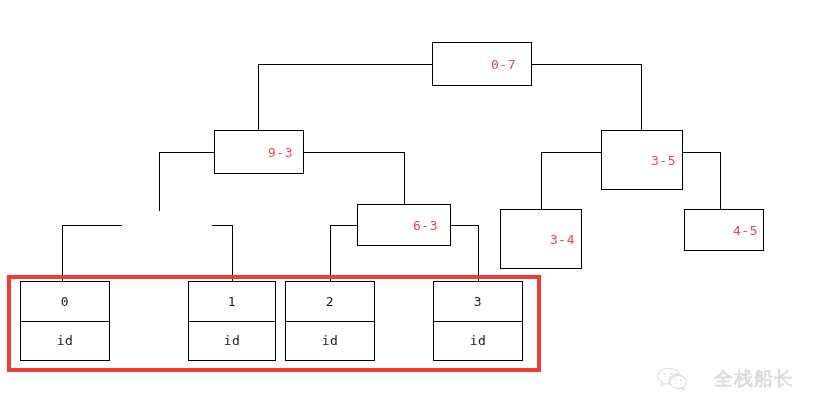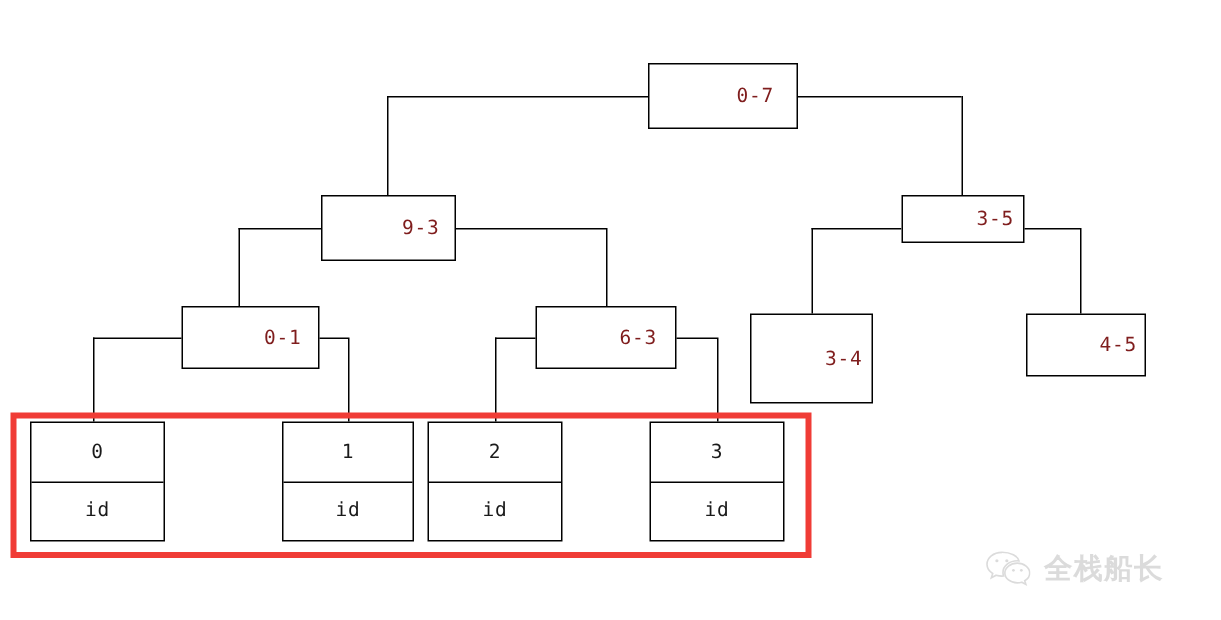--- a/index.html
+++ b/index.html
@@ -21,21 +21,21 @@
   
   .node {
     position: absolute;
     box-sizing: border-box;
     border: 1.4px solid #000000;
     background: #ffffff;
     display: flex;
     align-items: center;
     justify-content: center;
     font-size: 13px;
-    color: #7f1d1d;
+    color: #ef4444;
     letter-spacing: 0.5px;
     z-index: 3;
     padding-left: 43px;
   }
 
   
   .leaf {
     position: absolute;
     box-sizing: border-box;
     border: 1.4px solid #000000;
@@ -79,21 +79,21 @@
     background: transparent;
     z-index: 5;
     pointer-events: none;
   }
 
   
   #watermark {
     position: absolute;
     display: flex;
     align-items: center;
-    gap: 9px;
+    gap: 27px;
     opacity: 0.30;
     z-index: 6;
     user-select: none;
   }
   #watermark .wm-text {
     font-family: "DejaVu Sans", "Liberation Sans", sans-serif;
     font-size: 19px;
     color: #8a8a8a;
     letter-spacing: 1px;
     font-weight: 600;
@@ -133,23 +133,22 @@
 
   <div class="hline" style="left:330px; top:225px; width:28px;"></div>
   <div class="vline" style="left:330px; top:225px; height:57px;"></div>
   <div class="hline" style="left:450px; top:225px; width:28px;"></div>
   <div class="vline" style="left:478px; top:225px; height:57px;"></div>
 
   <div class="node" style="left:432px; top:42px; width:100px; height:44px;">0-7</div>
 
   <div class="node" style="left:214px; top:130px; width:90px; height:44px;">9-3</div>
 
-  <div class="node" style="left:601px; top:130px; width:82px; height:32px;">3-5</div>
+  <div class="node" style="left:601px; top:130px; width:82px; height:60px;">3-5</div>
 
-  <div class="node" style="left:121px; top:204px; width:92px; height:42px;">0-1</div>
 
   <div class="node" style="left:357px; top:204px; width:94px; height:42px;">6-3</div>
 
   <div class="node" style="left:500px; top:209px; width:82px; height:60px;">3-4</div>
 
   <div class="node" style="left:684px; top:209px; width:80px; height:42px;text-align:right;">4-5</div>
 
   <div class="leaf" style="left:20px; top:281px; width:90px; height:80px;">
     <div class="leaf-cell top">0</div>
     <div class="leaf-cell">id</div>

